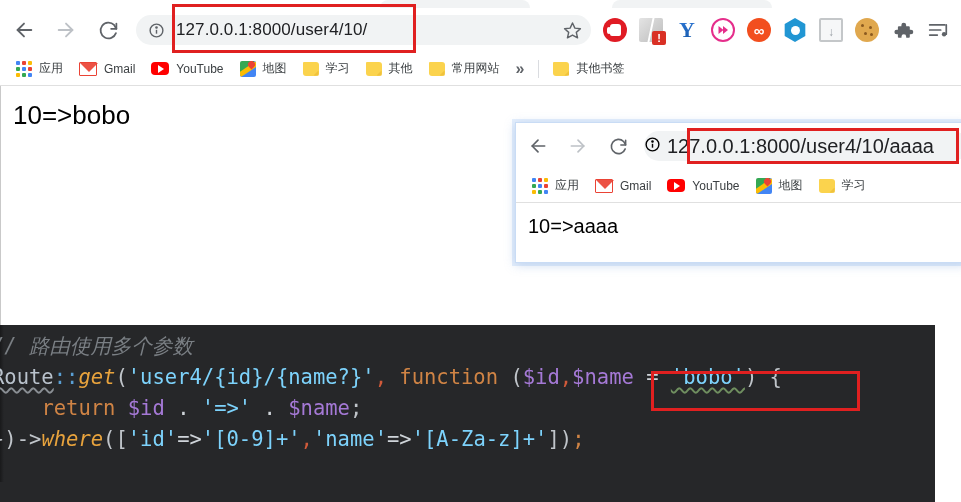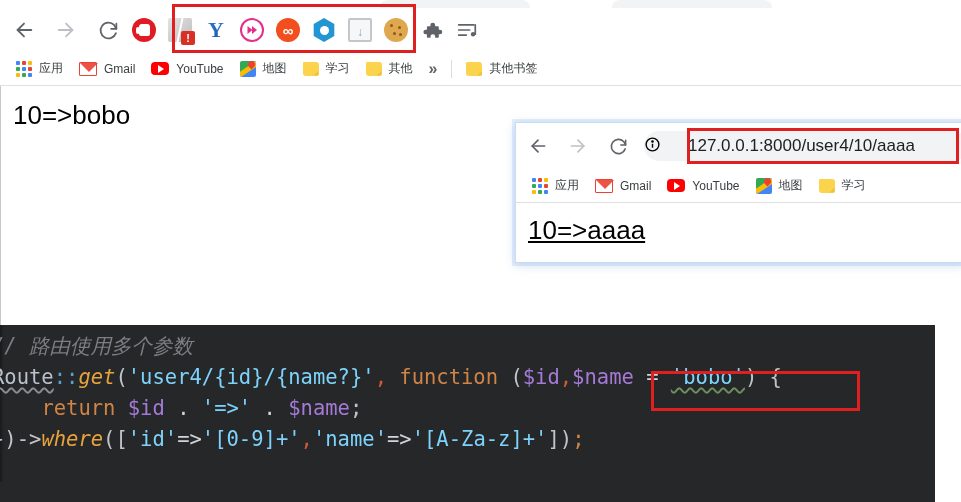--- a/index.html
+++ b/index.html
@@ -310,34 +310,34 @@
     position:absolute; left:0; top:0; width:452px; height:46px;
     display:flex; align-items:center; background:#ffffff;
   }
   .w2-toolbar .nav-btn { margin-left: 4px; }
   .w2-omni {
     position: relative;
     margin-left: 8px; height: 30px; flex:1 1 auto;
     background:#f1f3f4; border-radius:16px;
     display:flex; align-items:center; min-width:0;
   }
-  .w2-omni .url { font-size:17px; color:#202124; white-space:nowrap; padding-left:6px; overflow:hidden;margin-left:21px;}
+  .w2-omni .url { font-size:20px; color:#202124; white-space:nowrap; padding-left:6px; overflow:hidden;}
   .w2-bookmarks {
     position:absolute; left:0; top:46px; width:452px; height:34px;
     display:flex; align-items:center; background:#fff;
     border-bottom:1px solid #e0e0e0; box-sizing:border-box;
     overflow:hidden;
   }
   .w2-page {
     position:absolute; left:0; top:80px; width:452px; height:61px;
     background:#ffffff;
   }
   .w2-page .body-text {
     position:absolute; left:12px; top:12px;
-    font-size:26px; color:#000000;text-decoration:underline;
+    font-size:20px; color:#000000;
   }
 
   
   .redbox {
     position: absolute;
     border: 3px solid #e02020;
     box-sizing: border-box;
     pointer-events: none;
   }
   #redbox-url-main   { left:172px; top:4px;   width:244px; height:49px; }
@@ -425,20 +425,35 @@
 
     <div class="nav-btn">
       <span>
         <svg width="21" height="21" viewBox="0 0 24 24" fill="none" stroke="currentColor" stroke-width="2" stroke-linecap="round" stroke-linejoin="round">
           <polyline points="21 4 21 10 15 10"></polyline>
           <path d="M20.49 15a9 9 0 1 1-2.12-9.36L21 10"></path>
         </svg>
       </span>
     </div>
 
+    <div class="omnibox">
+      <div class="info-ico">
+        <svg width="17" height="17" viewBox="0 0 24 24" fill="none" stroke="currentColor" stroke-width="2">
+          <circle cx="12" cy="12" r="9"></circle>
+            <line x1="12" y1="11" x2="12" y2="16.5"></line>
+            <circle cx="12" cy="7.8" r="0.9" fill="currentColor"></circle>
+        </svg>
+      </div>
+      <div class="url" title="127.0.0.1:8000/user4/10/">127.0.0.1:8000/user4/10/</div>
+      <div class="star">
+        <svg width="19" height="19" viewBox="0 0 24 24" fill="none" stroke="currentColor" stroke-width="1.8" stroke-linejoin="round">
+          <polygon points="12 2.5 15 9 22 9.8 16.8 14.4 18.4 21.3 12 17.7 5.6 21.3 7.2 14.4 2 9.8 9 9"></polygon>
+        </svg>
+      </div>
+    </div>
 
     <div class="ext-tray">
 
       <div class="ico ico-adblock">
         <div class="hand"></div>
       </div>
 
       <div class="ico ico-broken">
         <div class="seam"></div>
         <div class="badge">!</div>
@@ -525,20 +540,24 @@
       <span class="folder-ico"></span>
       <span class="lbl">学习</span>
     </div>
 
     <div class="bm">
       <span class="folder-ico"></span>
       <span class="lbl">其他</span>
     </div>
 
 
+    <div class="bm">
+      <span class="folder-ico"></span>
+      <span class="lbl">常用网站</span>
+    </div>
 
     <div class="chev">»</div>
     <div class="bm-sep"></div>
 
     <div class="bm">
       <span class="folder-ico"></span>
       <span class="lbl">其他书签</span>
     </div>
   </div>
 

